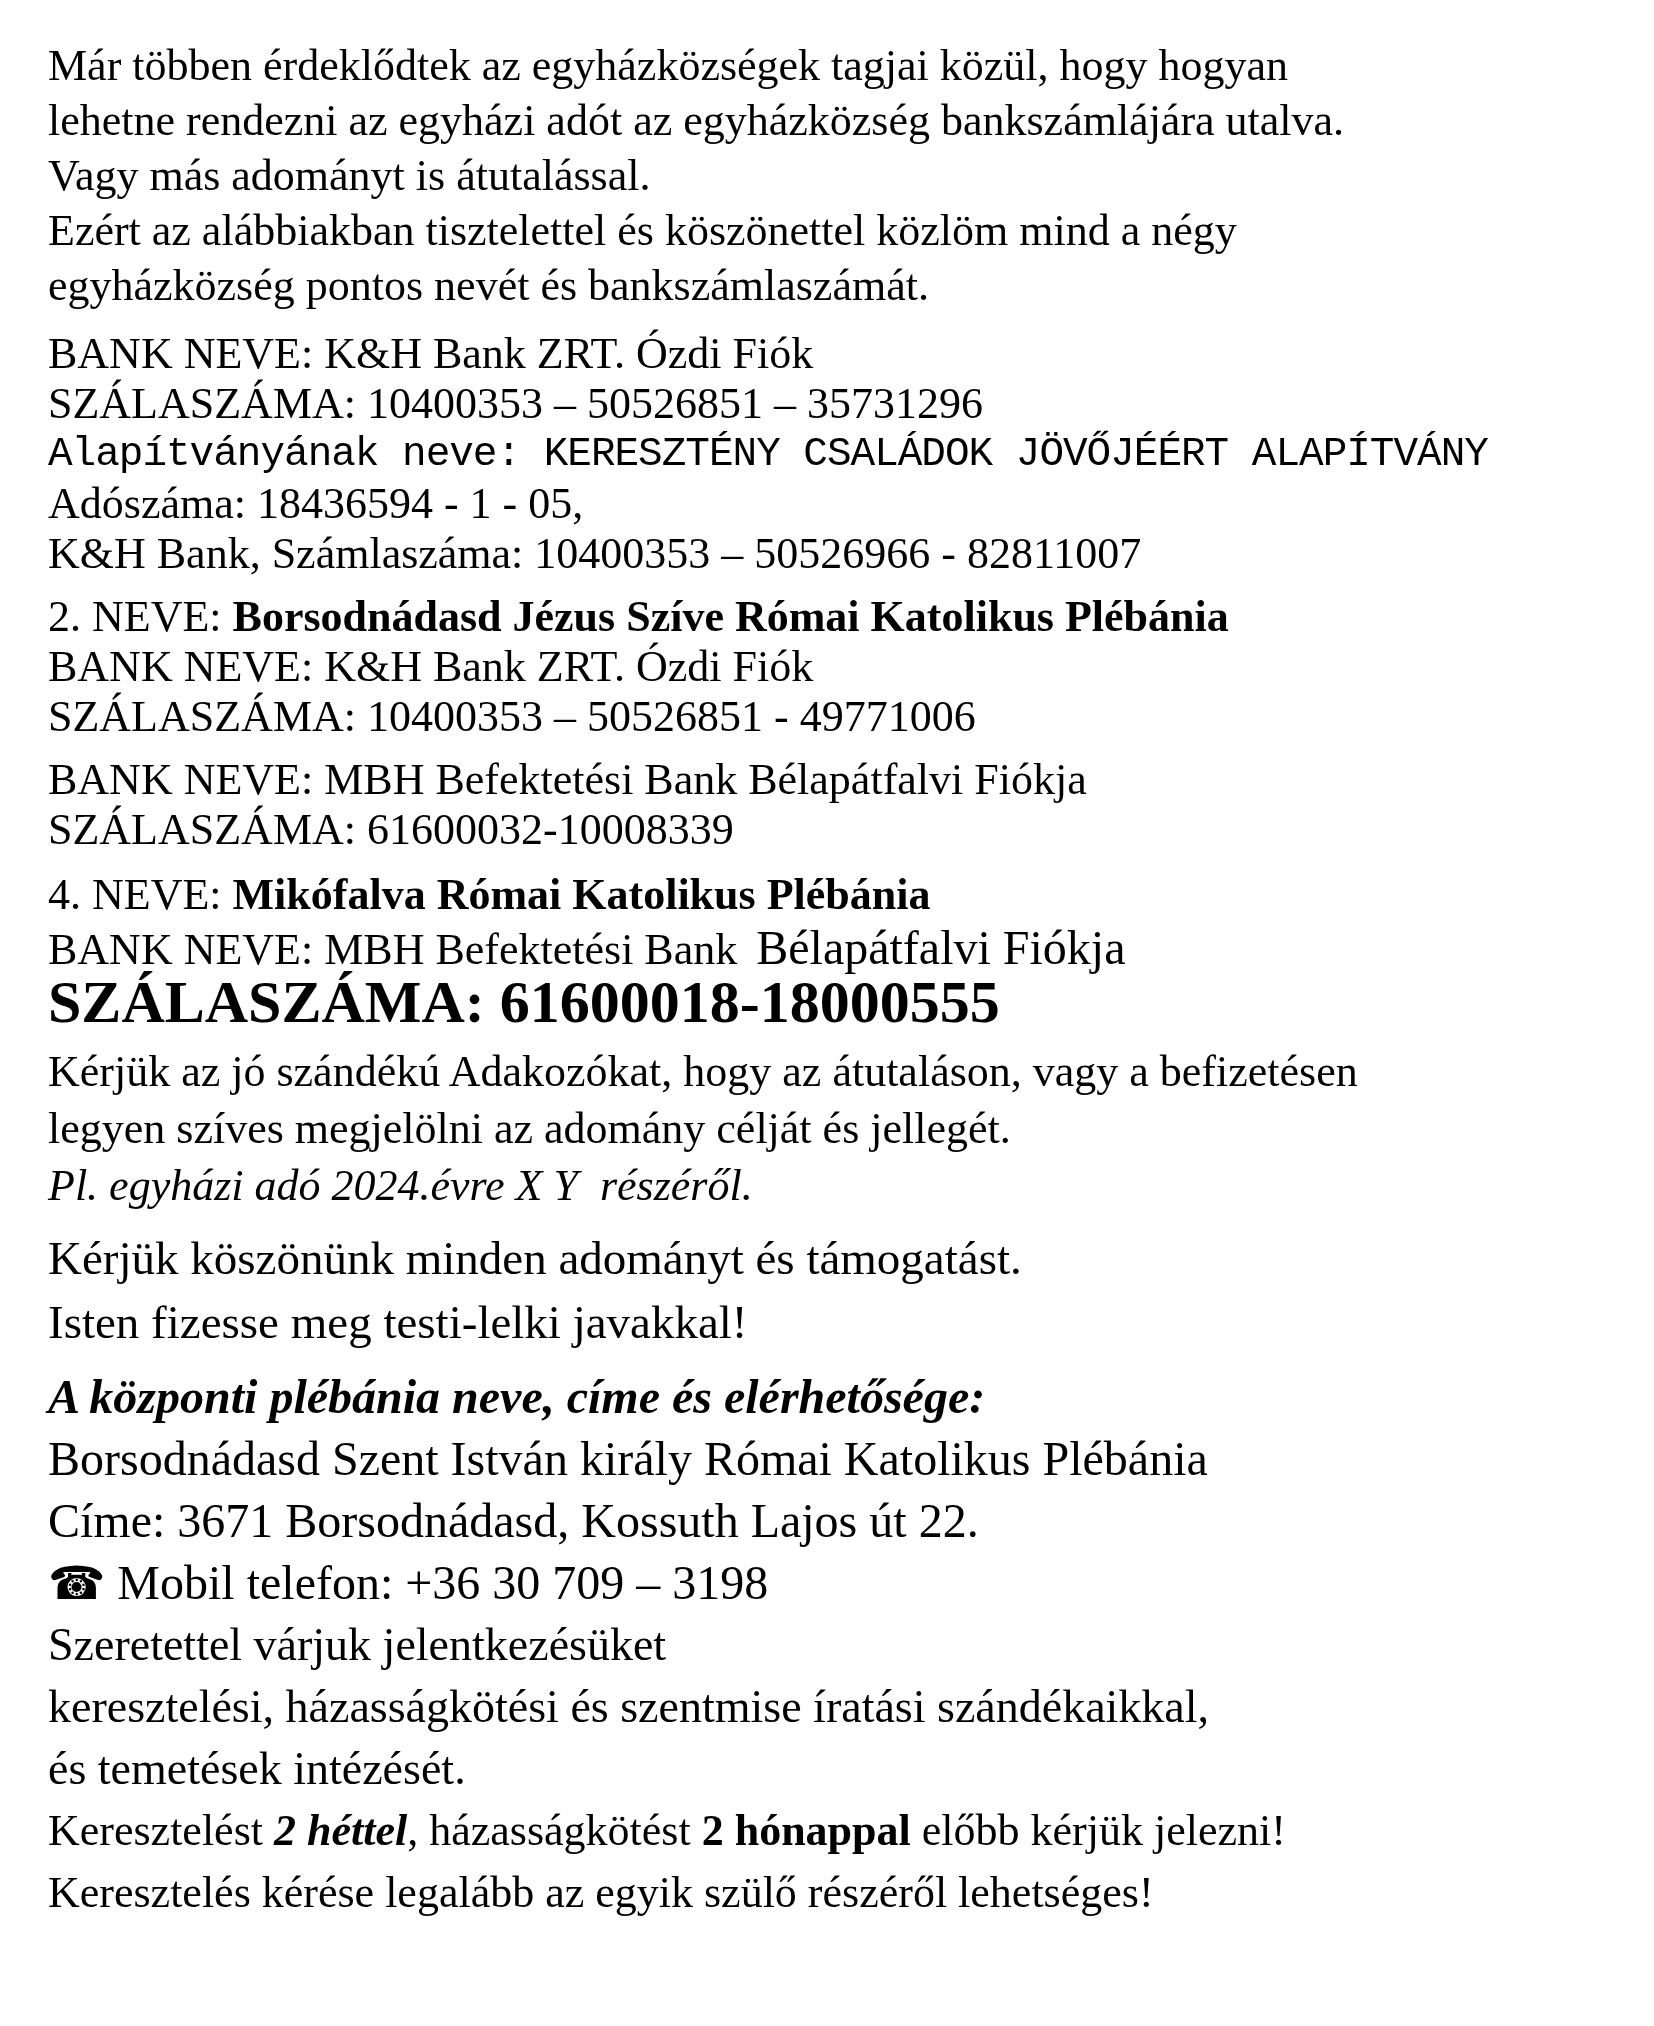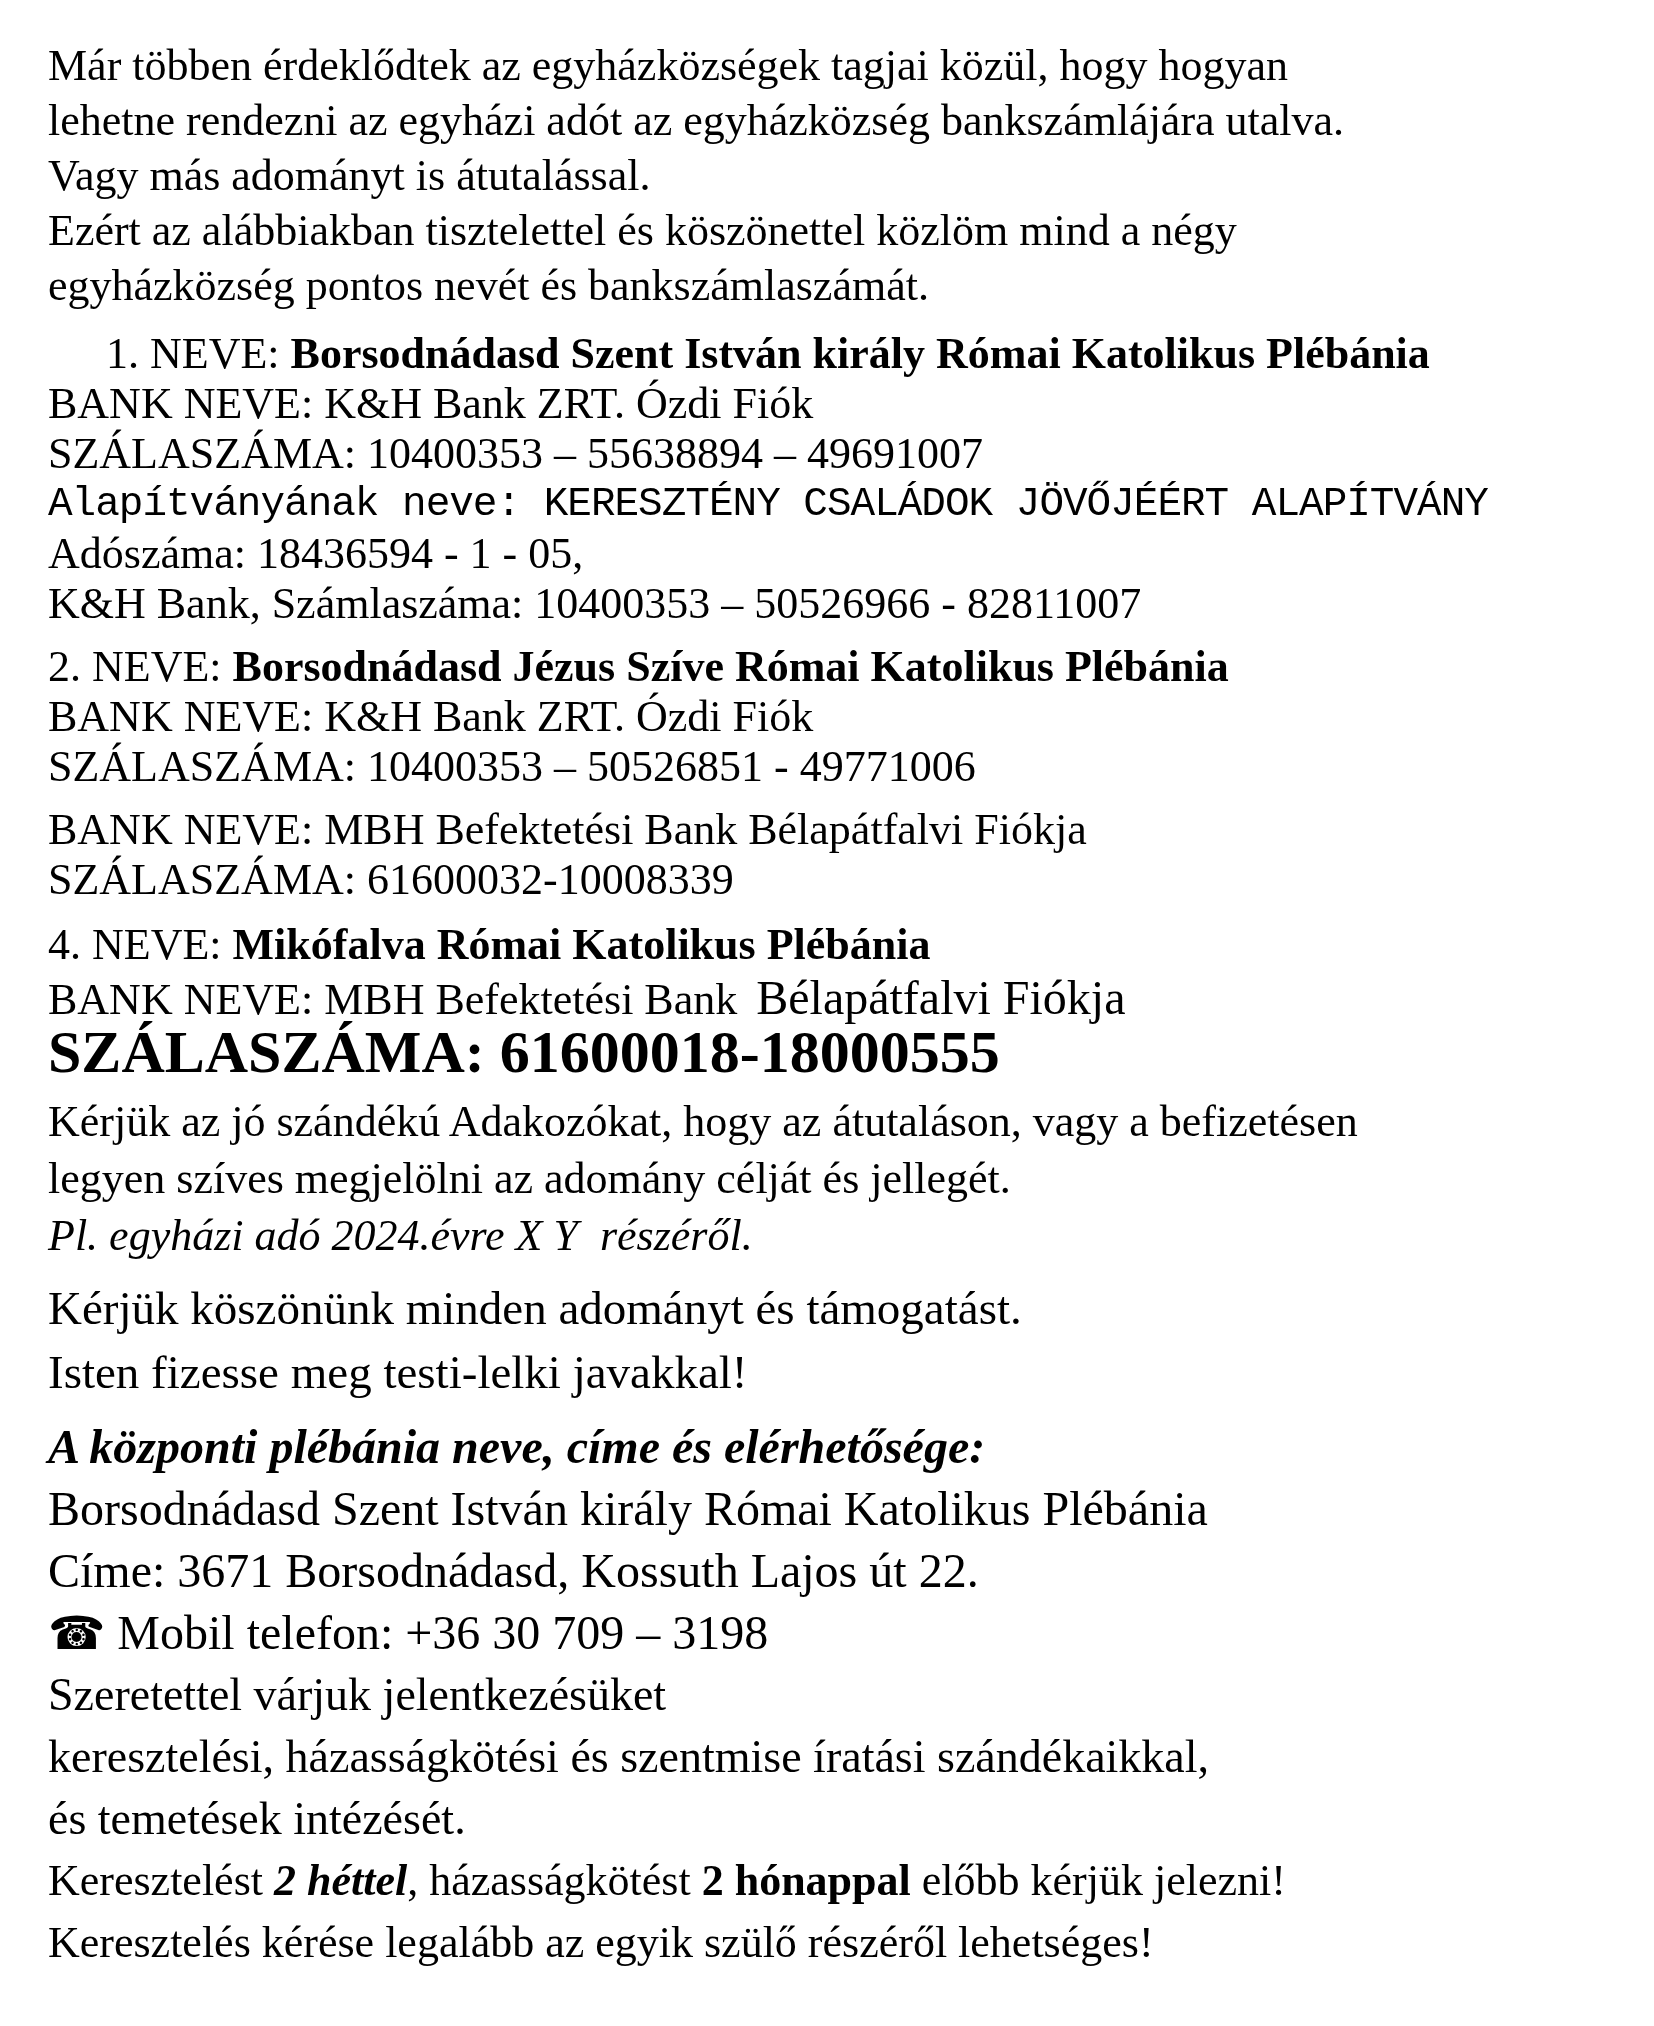--- a/index.html
+++ b/index.html
@@ -63,31 +63,27 @@
 
   <section class="intro">
     <div class="line">Már többen érdeklődtek az egyházközségek tagjai közül, hogy hogyan</div>
     <div class="line">lehetne rendezni az egyházi adót az egyházközség bankszámlájára utalva.</div>
     <div class="line">Vagy más adományt is átutalással.</div>
     <div class="line center">Ezért az alábbiakban tisztelettel és köszönettel közlöm mind a négy</div>
     <div class="line center">egyházközség pontos nevét és bankszámlaszámát.</div>
   </section>
 
   <section class="parish p1">
-    <div class="line head indent">
-      <span>1. NEVE:</span>
-      <span class="name">Borsodnádasd Szent István király Római Katolikus Plébánia</span>
-    </div>
     <div class="line">
       <span>BANK NEVE:</span>
       <span>K&amp;H Bank ZRT. Ózdi Fiók</span>
     </div>
     <div class="line">
       <span>SZÁLASZÁMA:</span>
-      <span>10400353 – 55638894 – 49691007</span>
+      <span>10400353 – 50526851 – 35731296</span>
     </div>
     <div class="line foundation-line">
       <span>Alapítványának neve:</span>
       <span>KERESZTÉNY CSALÁDOK JÖVŐJÉÉRT ALAPÍTVÁNY</span>
     </div>
     <div class="line center">Adószáma: 18436594 - 1 - 05,</div>
     <div class="line center">K&amp;H Bank, Számlaszáma: 10400353 – 50526966 - 82811007</div>
   </section>
 
   <section class="parish p2">

